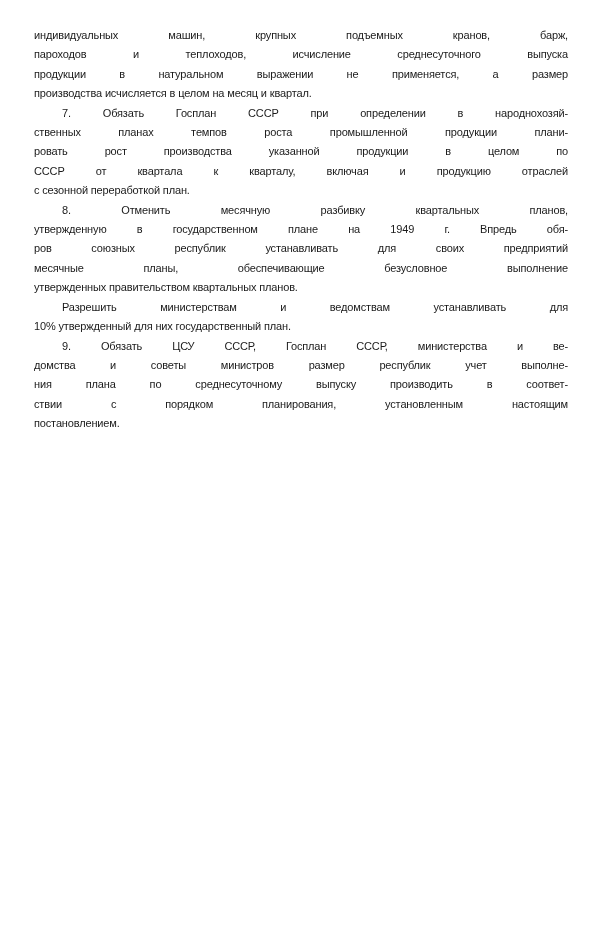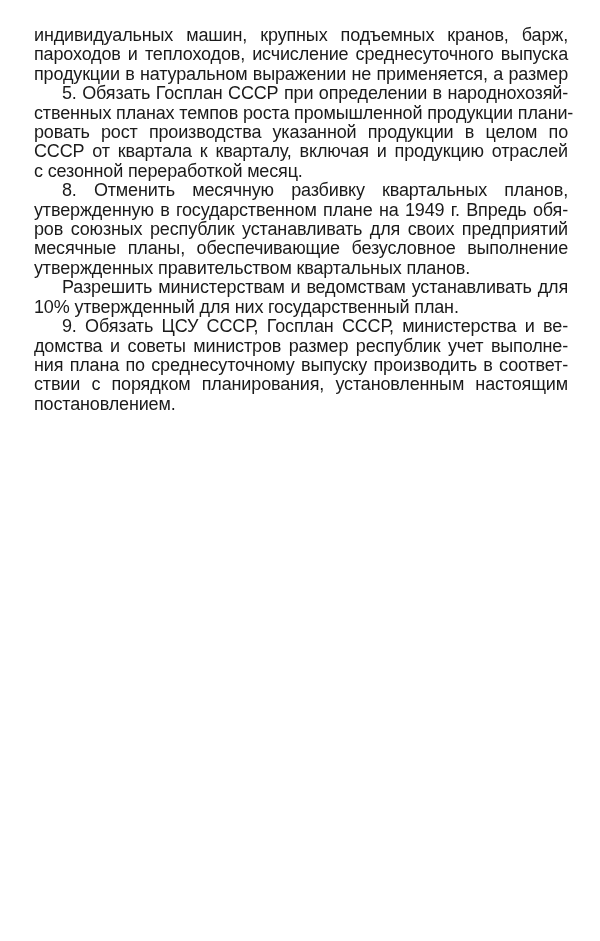--- a/index.html
+++ b/index.html
@@ -13,21 +13,21 @@
       position: relative;
       overflow: hidden;
     }
     .page {
       position: absolute;
       left: 34px;
       top: 26px;
       width: 534px;
       color: #1a1a1a;
       font-family: "Liberation Sans", sans-serif;
-      font-size: 18px;
+      font-size: 11px;
       line-height: 19.4px;
     }
     .para {
       margin: 0;
       text-align: justify;
       text-align-last: left;
     }
     .line {
       display: block;
       white-space: nowrap;
@@ -44,28 +44,29 @@
   </style>
 </head>
 <body>
 
 <div class="page">
 
   <div class="para">
     <span class="line first">индивидуальных  машин, крупных подъемных кранов, барж,</span>
     <span class="line">пароходов и теплоходов, исчисление среднесуточного выпуска</span>
     <span class="line">продукции в натуральном выражении не применяется, а размер</span>
+    <span class="line last">производства исчисляется в целом на месяц и квартал.</span>
   </div>
 
   <div class="para indent">
-    <span class="line first">5. Обязать Госплан СССР при определении в народнохозяй-</span>
+    <span class="line first">7. Обязать Госплан СССР при определении в народнохозяй-</span>
     <span class="line">ственных планах темпов роста промышленной продукции плани-</span>
     <span class="line">ровать рост производства указанной продукции в целом по</span>
     <span class="line">СССР от квартала к кварталу, включая и продукцию отраслей</span>
-    <span class="line last">с сезонной переработкой месяц.</span>
+    <span class="line last">с сезонной переработкой план.</span>
   </div>
 
   <div class="para indent">
     <span class="line first">8. Отменить месячную разбивку квартальных планов,</span>
     <span class="line">утвержденную в государственном плане на 1949 г. Впредь обя-</span>
     <span class="line">ров союзных республик устанавливать для своих предприятий</span>
     <span class="line">месячные планы, обеспечивающие безусловное выполнение</span>
     <span class="line last">утвержденных правительством квартальных планов.</span>
   </div>
 

